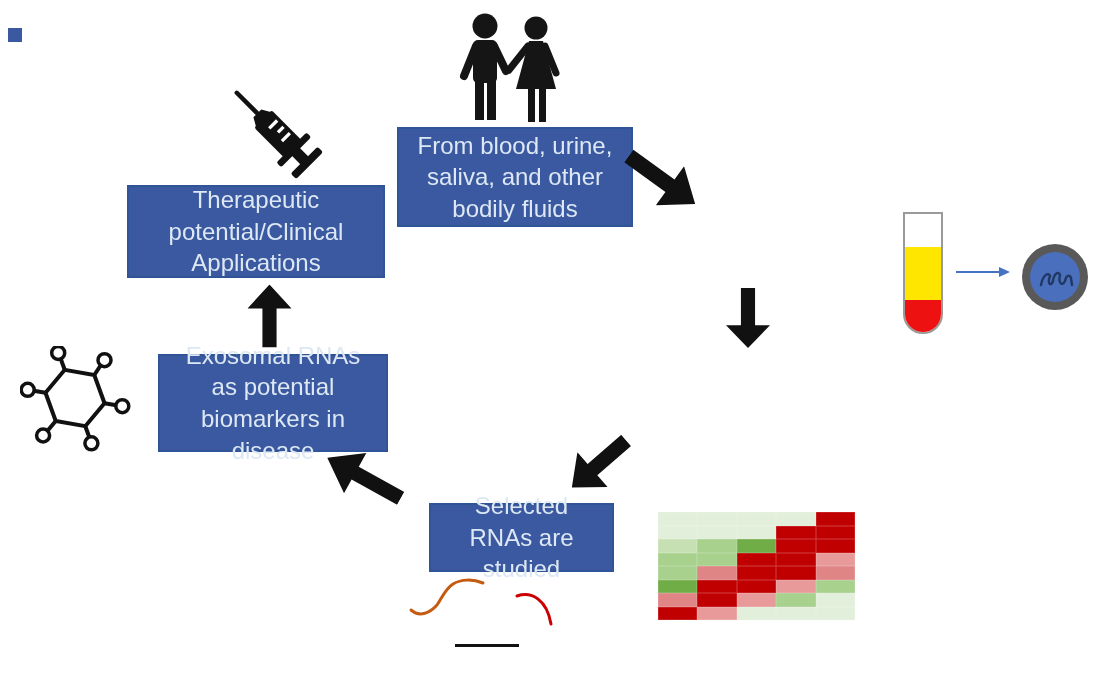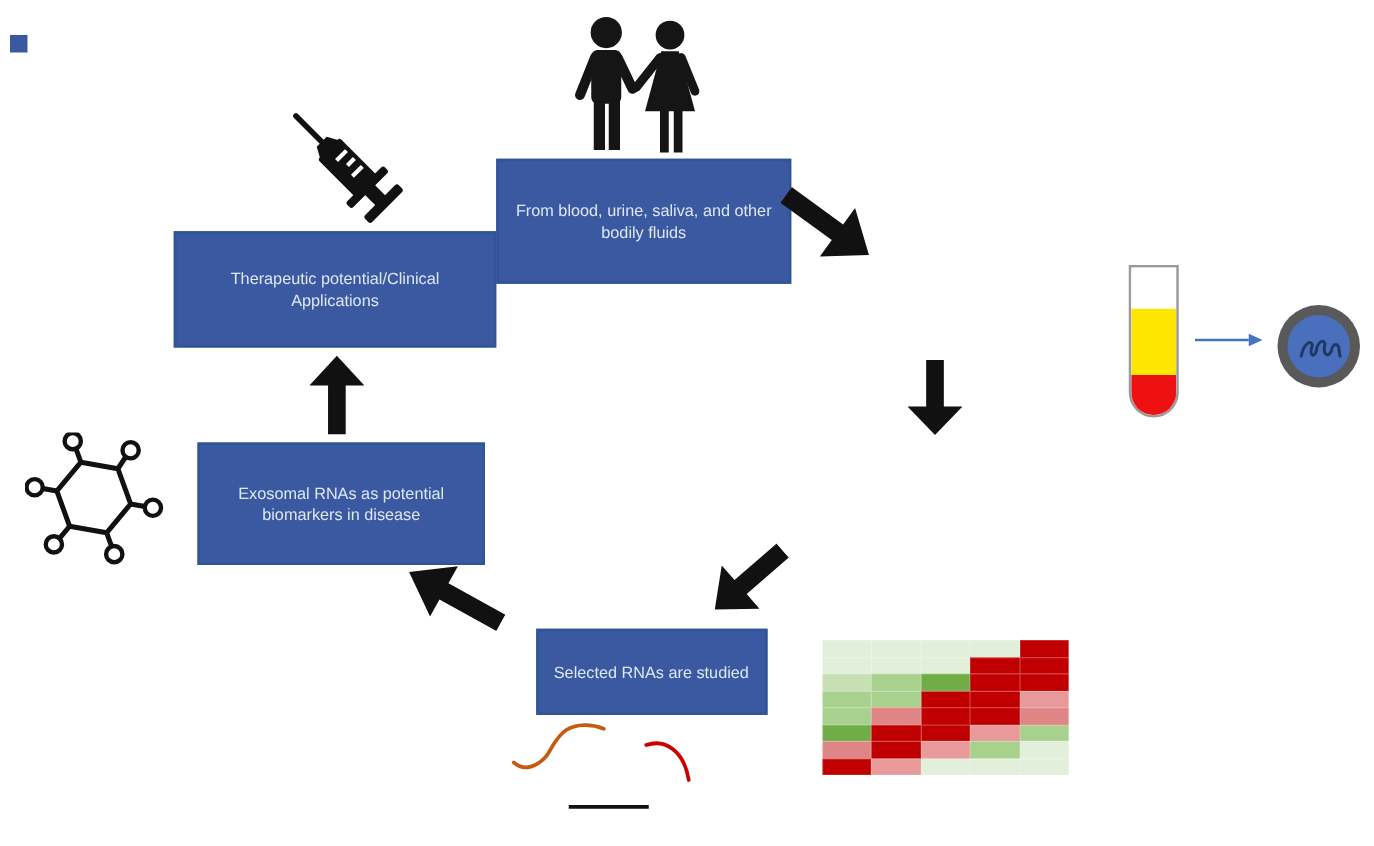--- a/index.html
+++ b/index.html
@@ -9,21 +9,21 @@
     position:relative;overflow:hidden;
   }
   .canvas{position:absolute;inset:0;}
   
   .flow-box{
     position:absolute;
     background:var(--box-fill,#3a59a0);
     border:2px solid var(--box-border,#2f5597);
     color:var(--box-text,#dde8f4);
     display:flex;align-items:center;justify-content:flex-start;
-    text-align:center;font-size:13px;line-height:1.32;
+    text-align:center;font-size:24px;line-height:1.32;
     padding:6px 12px;box-sizing:border-box;
   }
   
   .block-arrow{position:absolute;}
   .block-arrow svg{display:block;width:100%;height:100%;}
   
   .people{position:absolute;left:450px;top:12px;width:125px;height:112px;}
   
   .syringe{position:absolute;left:218px;top:74px;width:112px;height:100px;}
   
@@ -127,21 +127,21 @@
 
 
   <div class="flow-box" style="left:397px;top:503px;width:185px;height:69px;margin-left:32px;">
     <span>Selected RNAs are studied</span>
   </div>
 
   <div class="flow-box" style="left:158px;top:354px;width:230px;height:98px;">
     <span>Exosomal RNAs as potential biomarkers in disease</span>
   </div>
 
-  <div class="flow-box" style="left:127px;top:185px;width:258px;height:93px;margin-left:12px;">
+  <div class="flow-box" style="left:127px;top:185px;width:258px;height:93px;">
     <span>Therapeutic potential/Clinical Applications</span>
   </div>
 
   <div class="block-arrow" style="left:621px;top:156px;width:82px;height:48px;transform:rotate(36deg);">
     <svg viewBox="0 0 100 56" preserveAspectRatio="none">
         <polygon points="0,19 62,19 62,0 100,28 62,56 62,37 0,37" fill="#111"></polygon>
       </svg>
   </div>
 
   <div class="block-arrow" style="left:718px;top:296px;width:60px;height:44px;transform:rotate(90deg);">

